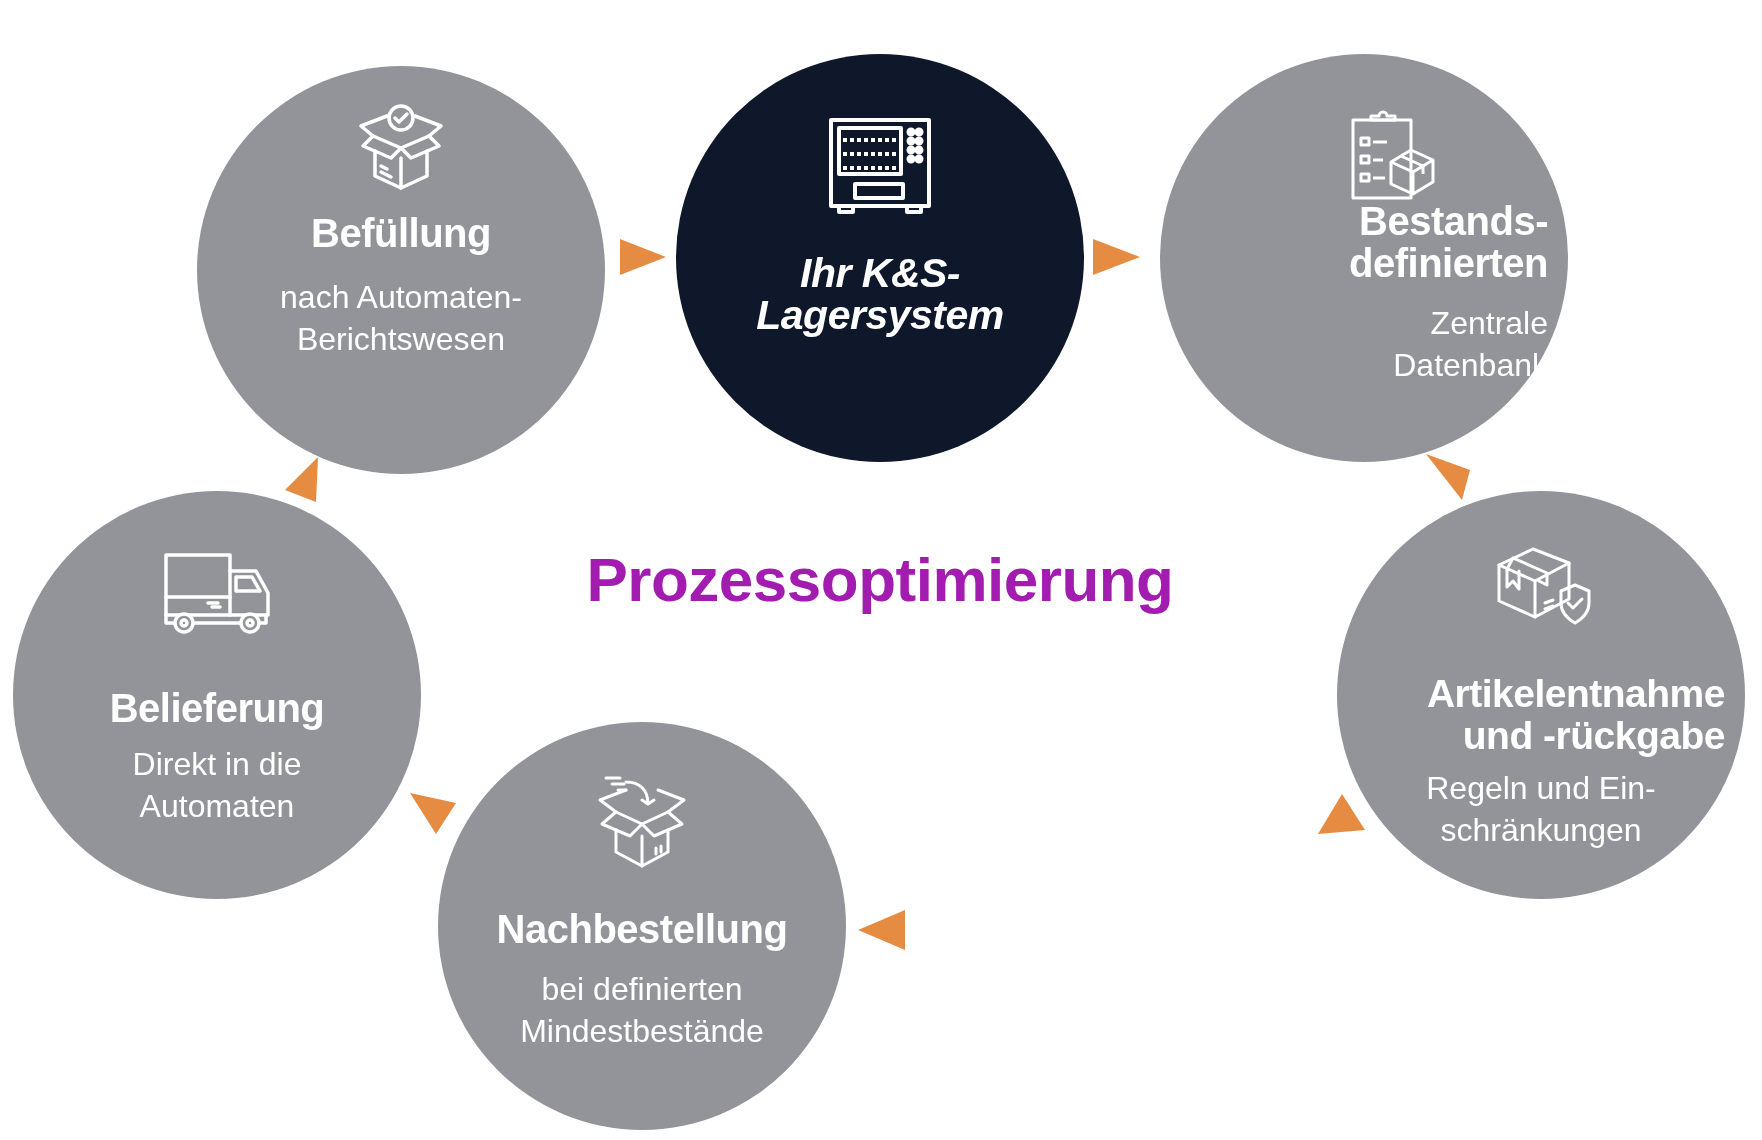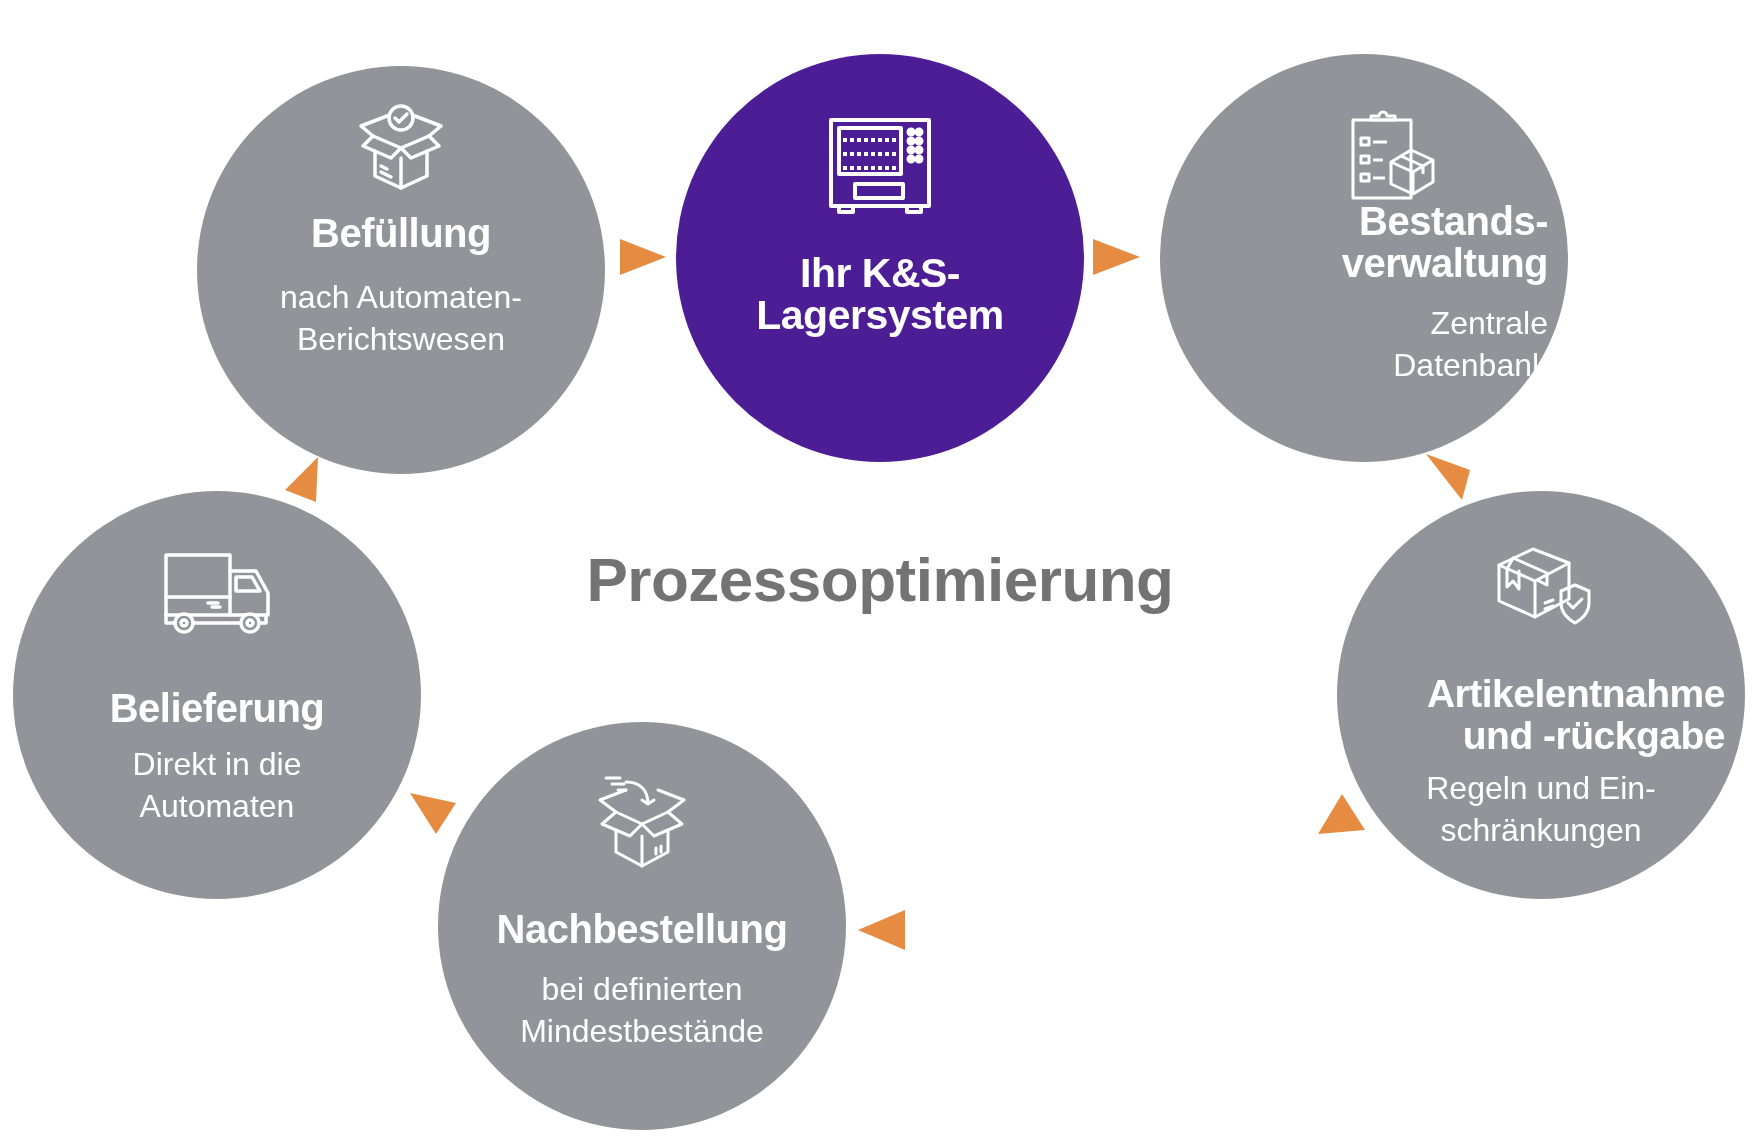--- a/index.html
+++ b/index.html
@@ -1,29 +1,29 @@
 <!DOCTYPE html>
 <html><head>
 <meta charset="utf-8">
 <style>
   html, body { margin: 0; padding: 0; background: #ffffff; }
   body { width: 1762px; height: 1140px; position: relative; overflow: hidden;
          font-family: "Liberation Sans", "DejaVu Sans", sans-serif; }
   .stage { position: absolute; left: 0; top: 4px; width: 1762px; height: 1140px; }
   .node { position: absolute; width: 408px; height: 408px; border-radius: 50%;
           background: #939499; color: #ffffff; text-align: center; box-sizing: border-box; }
-  .node.hub { background: #4c1d95; }
+  .node.hub { background: #0f172a; font-style: italic; }
   .node .icon { position: absolute; left: 50%; transform: translateX(-50%); width: 100px; height: 100px; }
   .node .icon svg { width: 100%; height: 100%; display: block; }
   .node .title { position: absolute; left: 20px; right: 20px; font-weight: bold; font-size: 40px;
                  line-height: 42px; letter-spacing: -0.5px; }
   .node .sub { position: absolute; left: 20px; right: 20px; font-size: 32px; line-height: 42px; }
   .arrow { position: absolute; width: 0; height: 0; }
   .center-title { position: absolute; left: 560px; width: 640px; top: 540px; text-align: center;
-                  font-size: 62px; font-weight: bold; color: #737373; letter-spacing: -0.5px; }
+                  font-size: 62px; font-weight: bold; color: #a21caf; letter-spacing: -0.5px; }
 </style>
 </head>
 <body>
 
 <div class="stage">
 
   <div class="node" style="left:197px; top:62px;">
     <div class="icon" style="top:30px;">
       <svg viewBox="0 0 100 100" fill="none" stroke="#fff" stroke-width="3.5" stroke-linejoin="round" stroke-linecap="round">
         <circle cx="50" cy="22" r="12"></circle>
@@ -79,21 +79,21 @@
           <path d="M30 54 h10"></path>
         <rect x="18" y="68" width="8" height="7"></rect>
           <path d="M30 72 h12"></path>
         <path d="M48 56 L68 44 L90 54 L90 76 L70 88 L48 78 Z"></path>
         <path d="M48 56 L70 66 L90 54 M70 66 L70 88"></path>
         <path d="M58 50 L80 60 L80 68"></path>
       </svg>
     </div>
     <div class="title" style="top:146px;">
       <div>Bestands-</div>
-      <div>verwaltung</div>
+      <div>definierten</div>
     </div>
     <div class="sub" style="top:248px;">
       <div>Zentrale</div>
       <div>Datenbank</div>
     </div>
   </div>
 
   <div class="node" style="left:1337px; top:487px;">
     <div class="icon" style="top:50px;">
       <svg viewBox="0 0 100 100" fill="none" stroke="#fff" stroke-width="3" stroke-linejoin="round" stroke-linecap="round">

